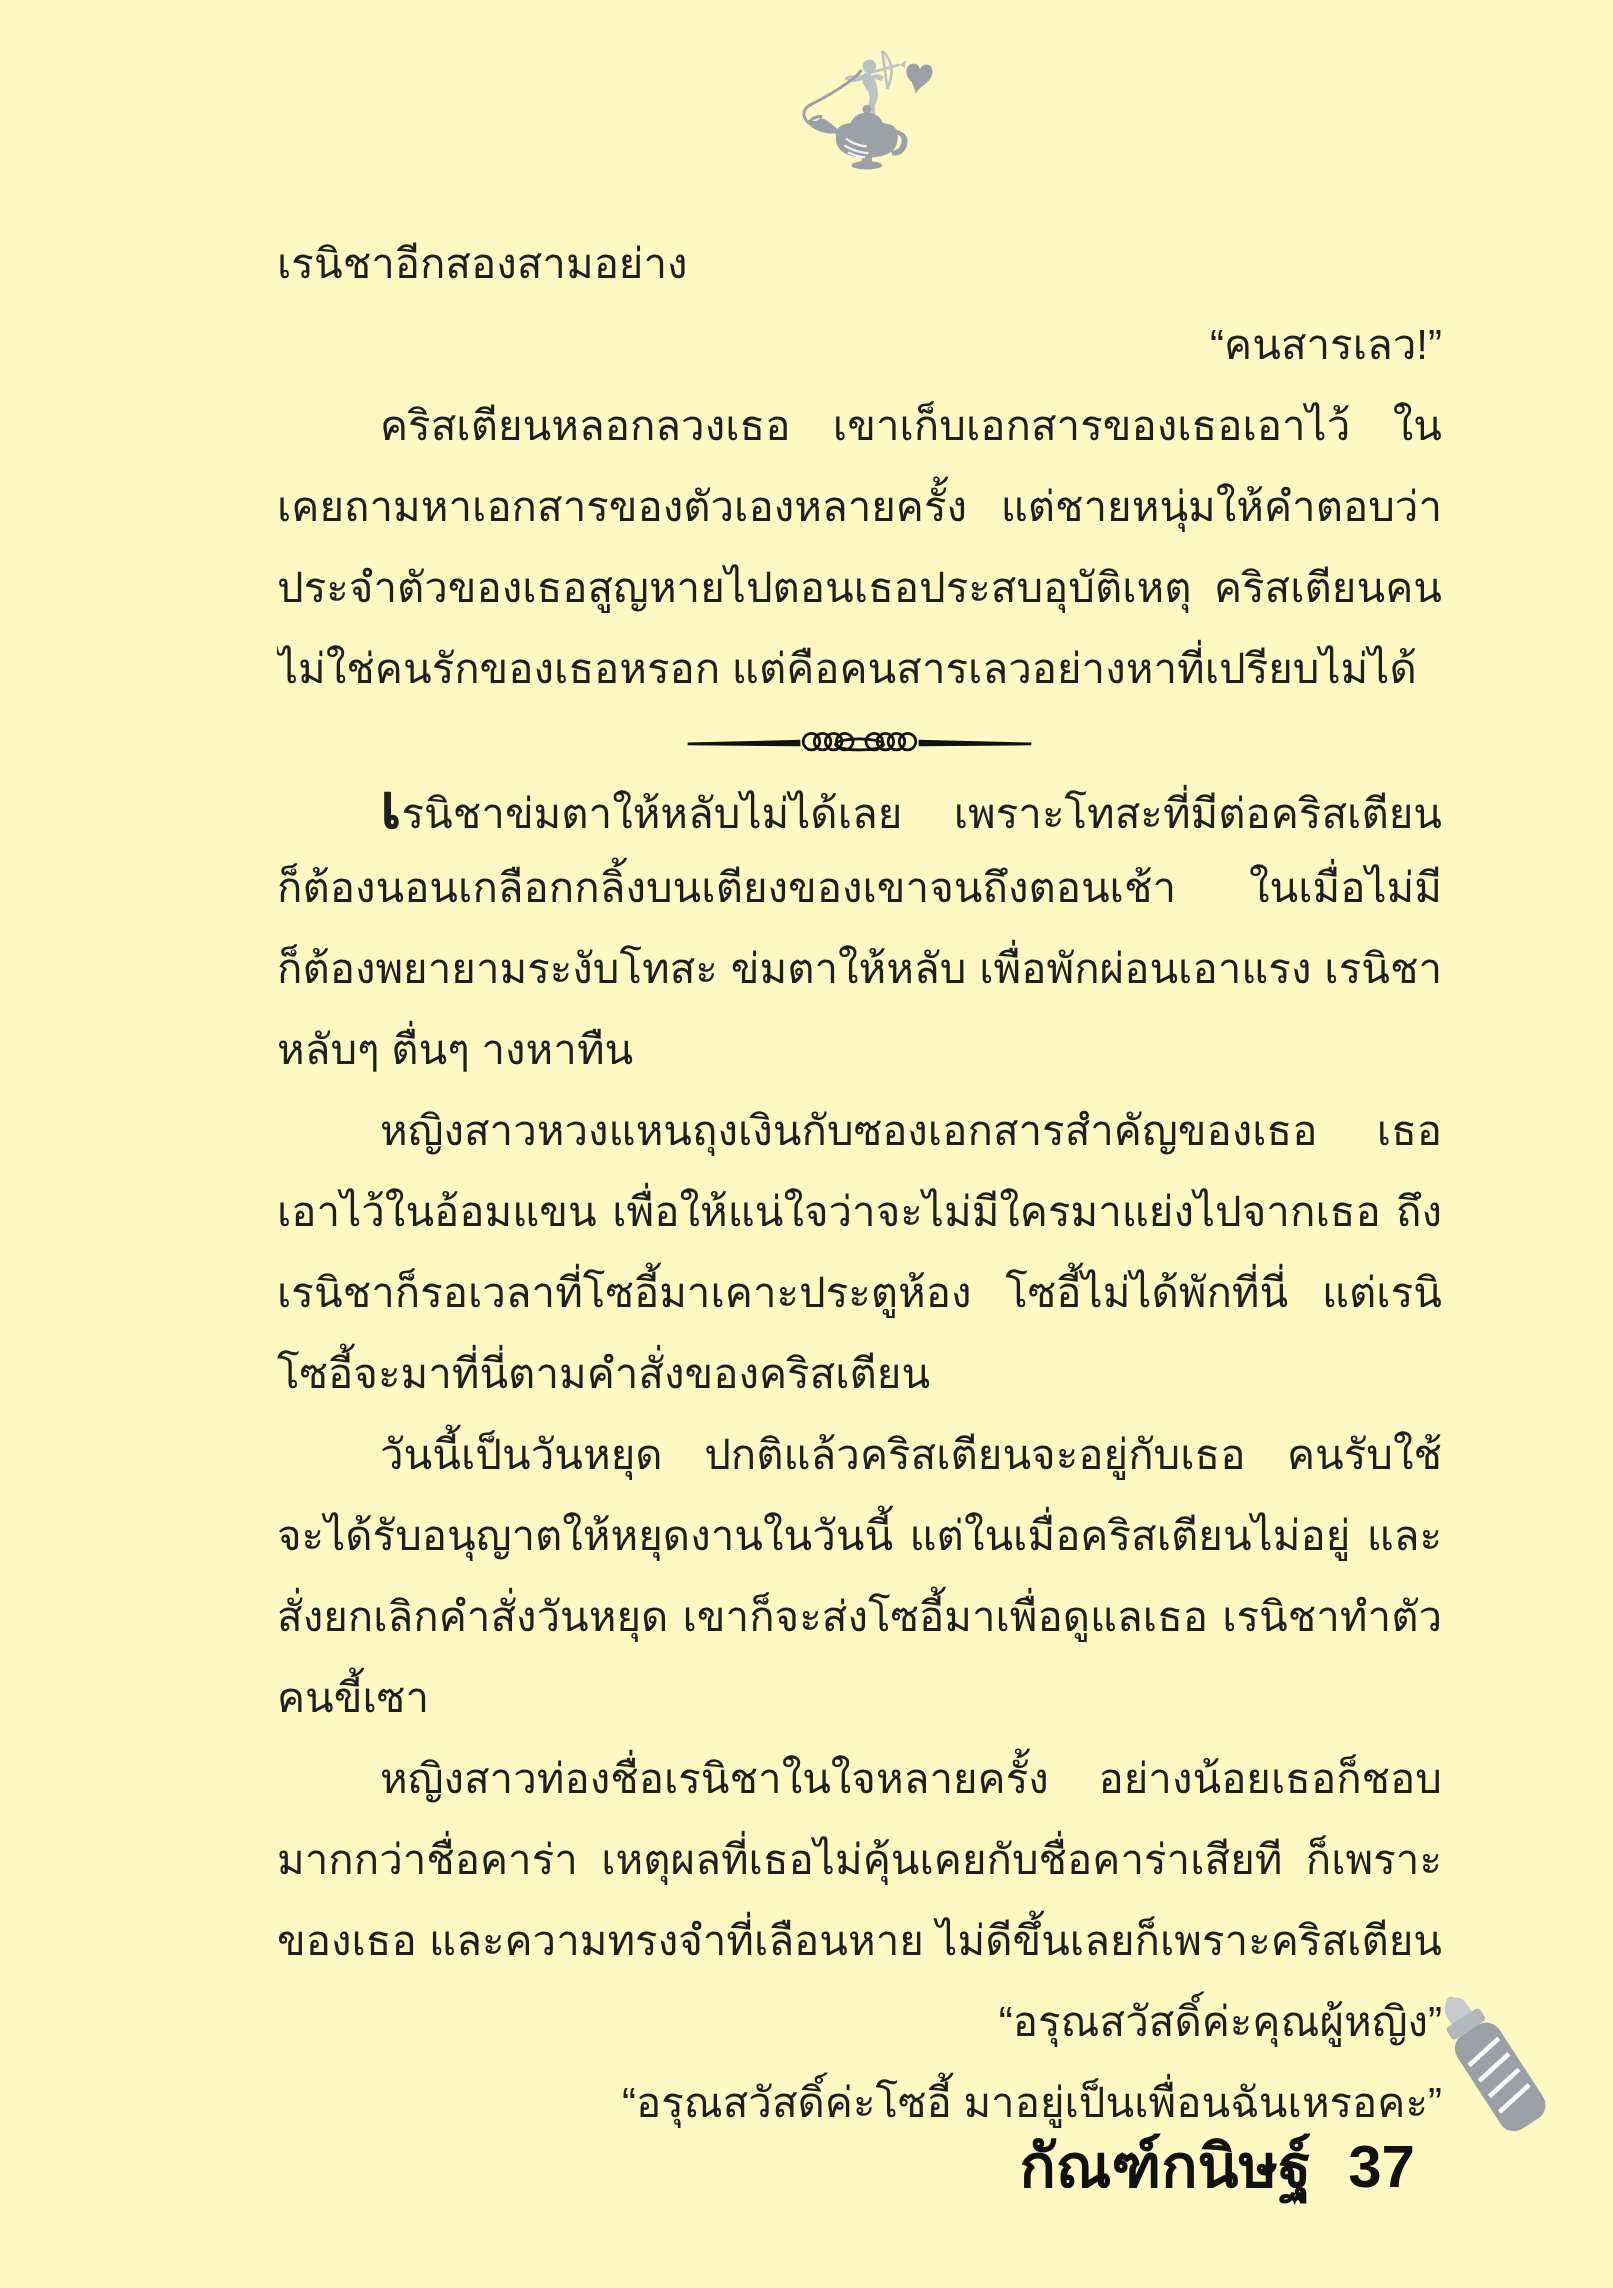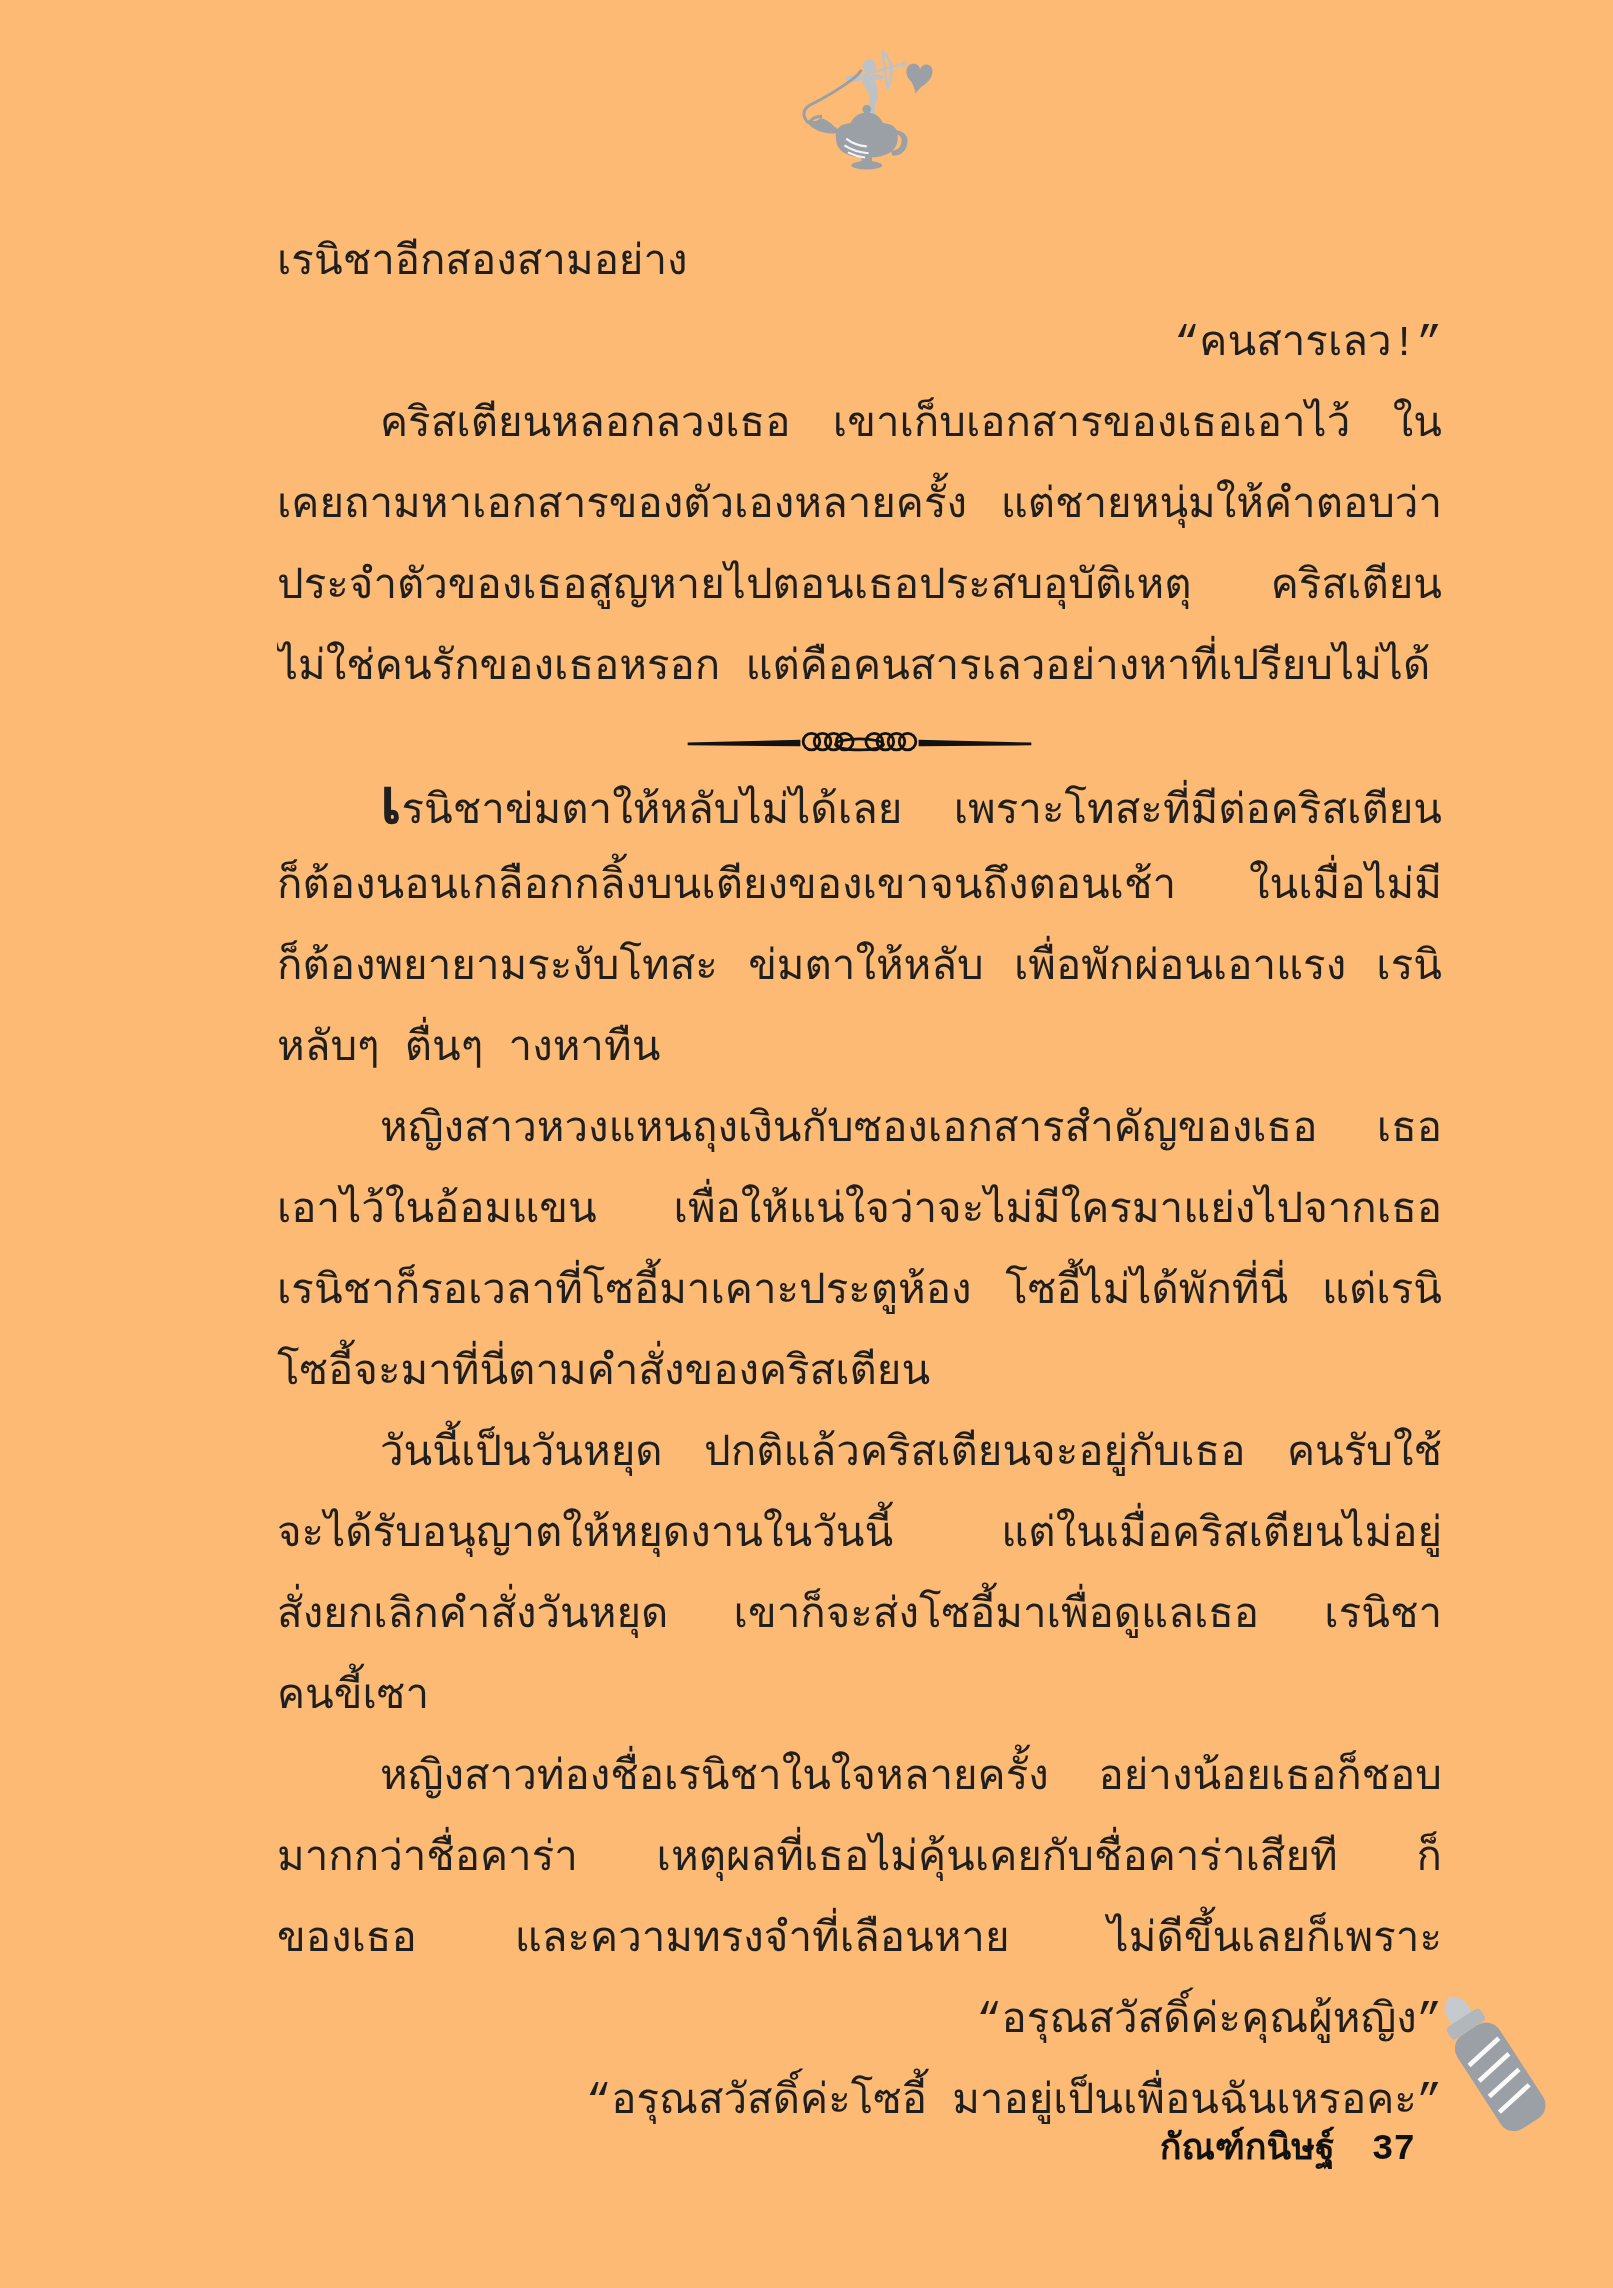--- a/index.html
+++ b/index.html
@@ -1,34 +1,34 @@
 <!DOCTYPE html>
 <html style="font-size:14.8px"><head>
 <meta charset="utf-8">
 <style>
   html,body{margin:0;padding:0;background:#e8e8e8;}
   .page{
-    position:relative;width:1613px;height:2289px;background:#fdba74;
-    font-family:Liberation Mono, monospace;color:#1f1f1f;
+    position:relative;width:1613px;height:2289px;background:#fef9c3;
+    font-family:Liberation Sans, sans-serif;color:#1f1f1f;
     overflow:hidden;margin:0 auto;
   }
   .header-ornament{position:absolute;left:780px;top:44px;width:171px;height:129px;}
   .textflow{
     position:absolute;left:277px;top:223px;width:1165px;
     font-size:42px;line-height:81px;
   }
   .tline{height:81px;overflow:hidden;}
   .tline.ind{text-indent:103px;text-align:right;}
   .tline.just{text-align:justify;text-align-last:justify;}
   .dropcap{font-weight:bold;font-size:63px;line-height:81px;}
   .divider{display:block;margin:14.8px auto 3.7px auto;width:351px;height:39px;}
   .footer{
     position:absolute;top:2118px;right:198px;
     display:flex;align-items:baseline;gap:37px;
-    font-weight:bold;font-size:36px;color:#111;
+    font-weight:bold;font-size:60px;color:#111;
   }
   .bottle{position:absolute;left:1440px;top:1984px;width:103px;height:159px;transform:rotate(-33deg);}
 </style>
 </head>
 <body>
 
 <div class="page">
 
   <svg class="header-ornament" viewBox="0 0 185 150" xmlns="http://www.w3.org/2000/svg">
 

